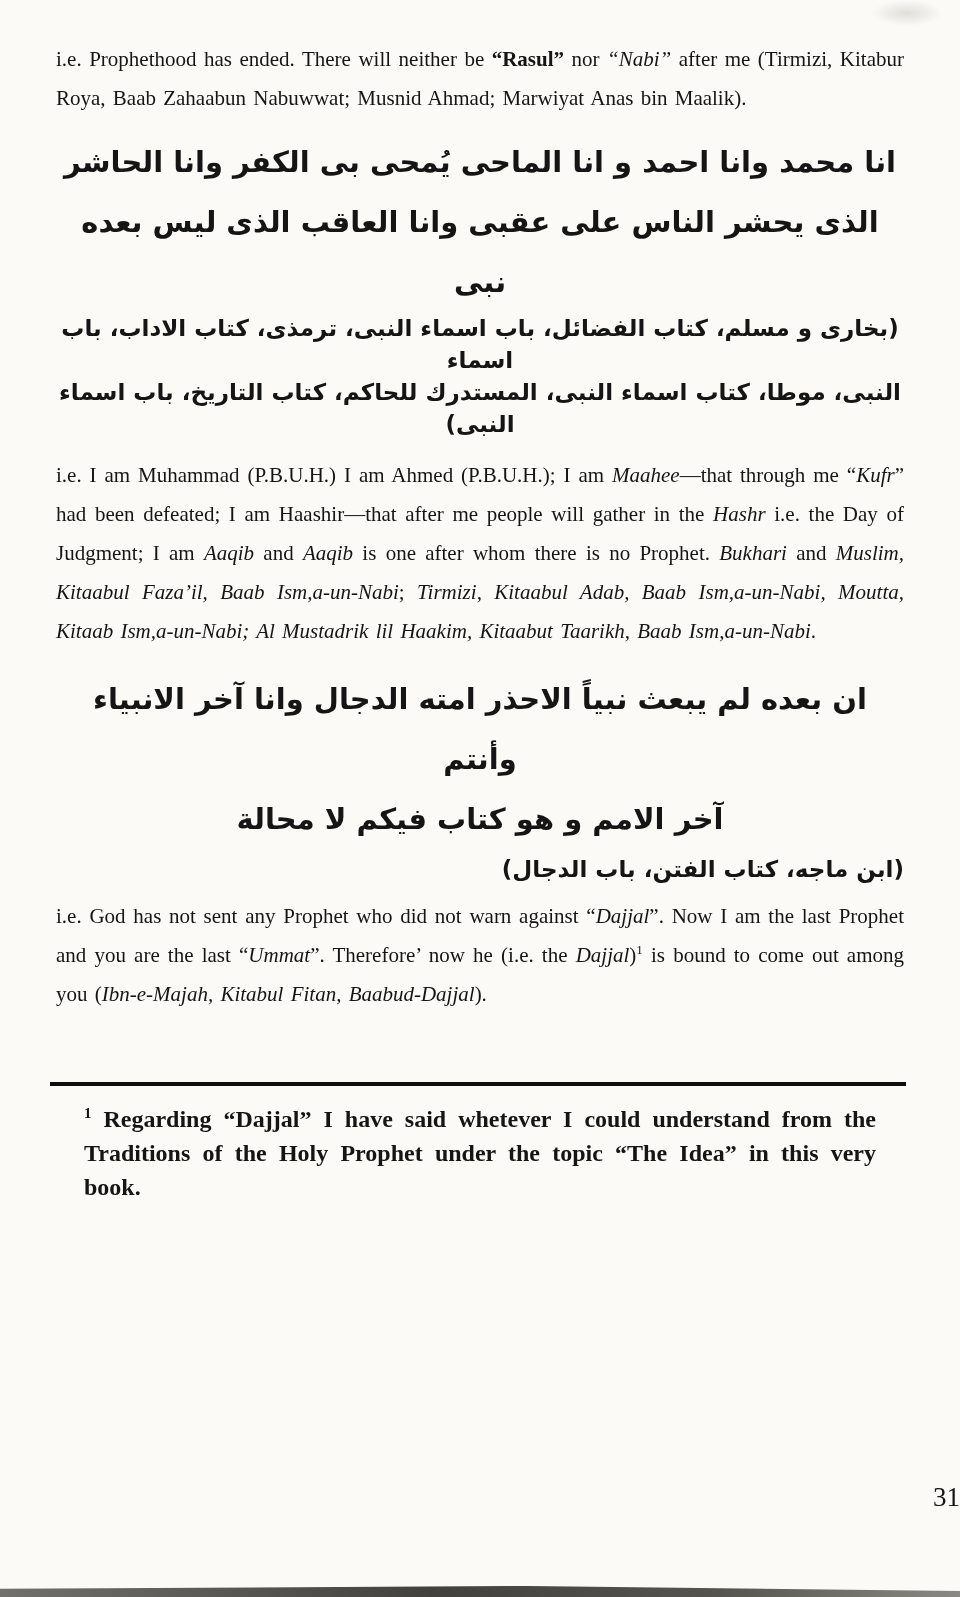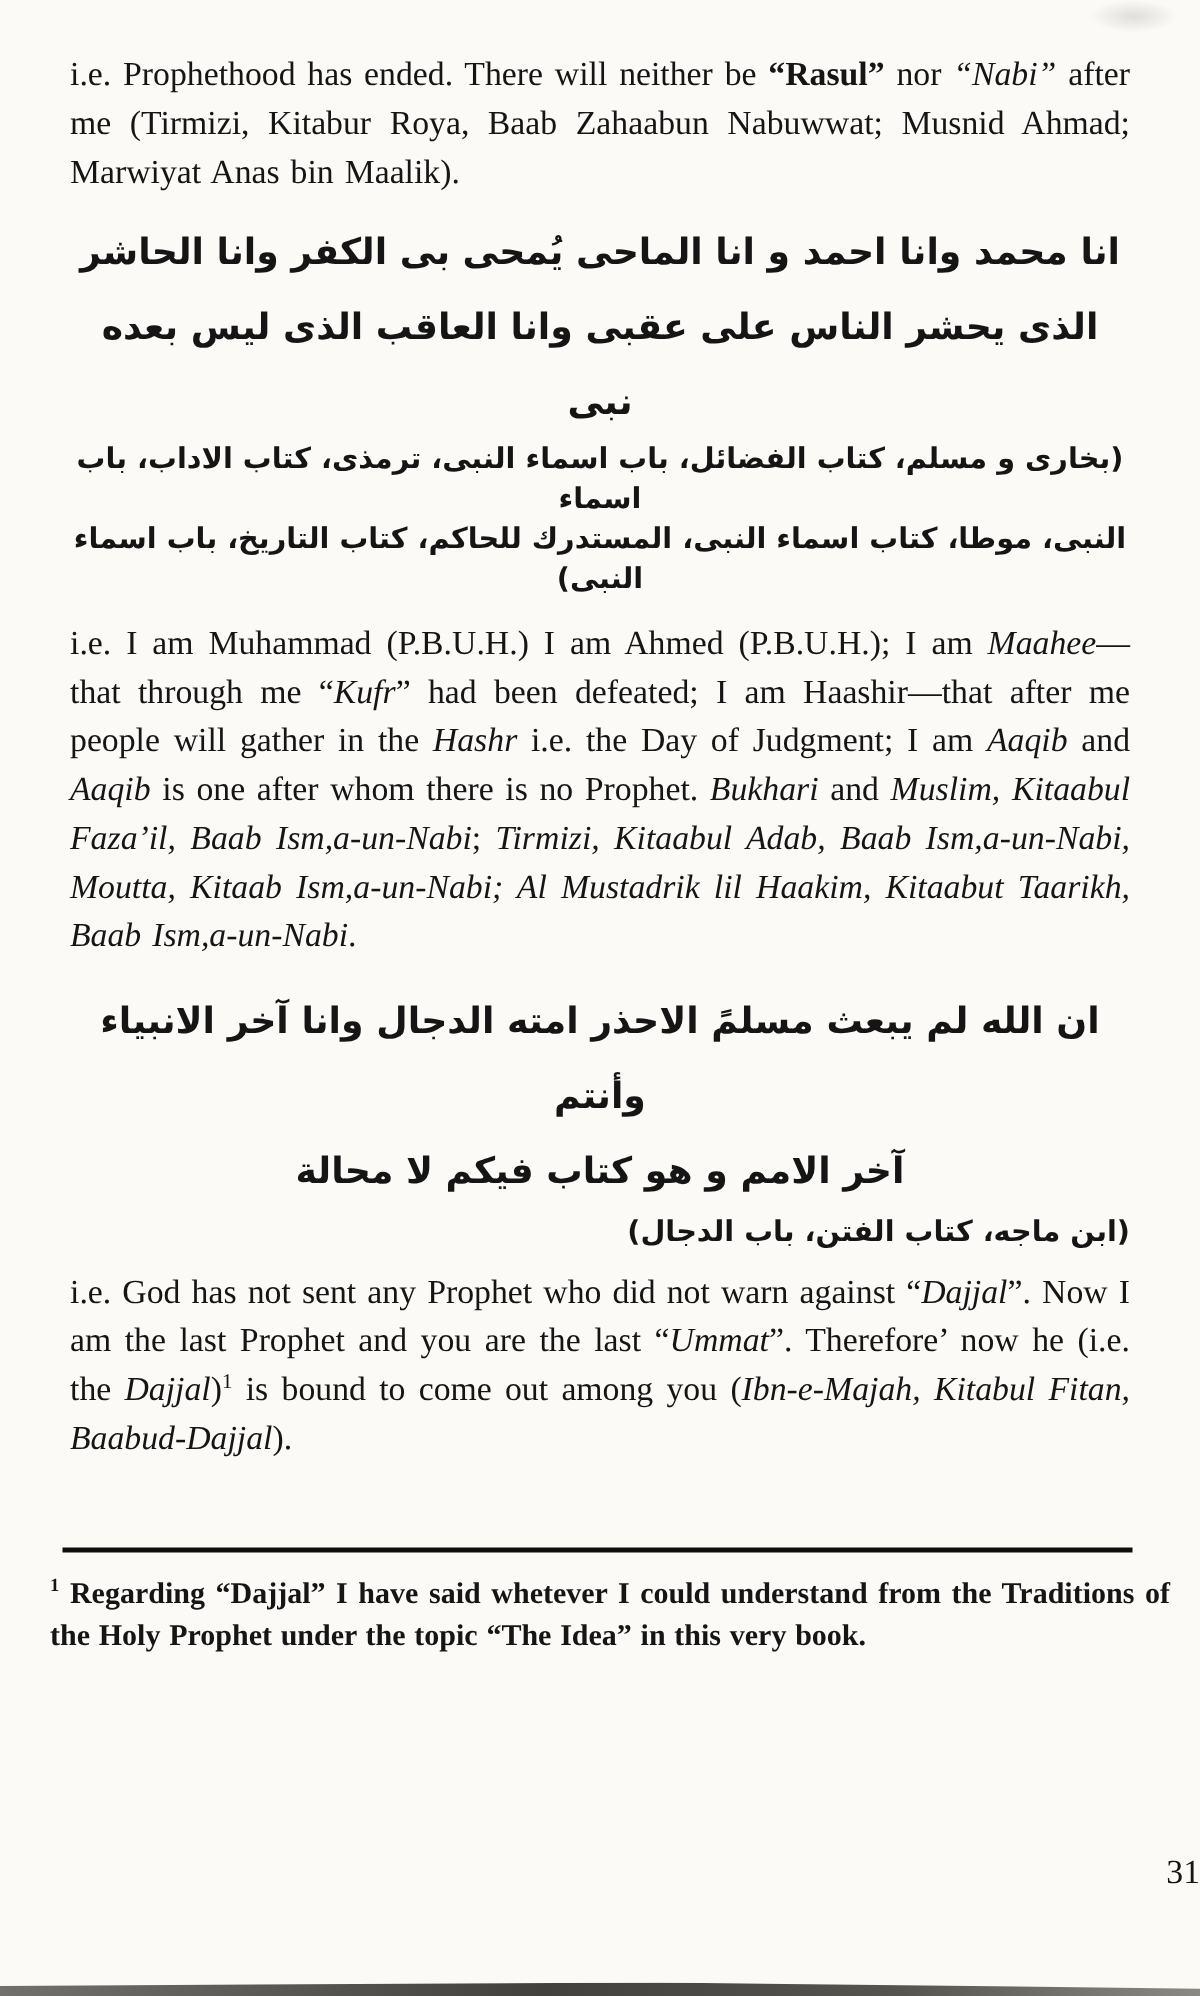--- a/index.html
+++ b/index.html
@@ -12,21 +12,21 @@
     overflow: hidden;
   }
   .page {
     position: absolute;
     inset: 0;
     background: #fbfaf7;
   }
   .content { padding: 40px 56px 0 56px; }
 
   .en {
-    font-size: 27px;
+    font-size: 21px;
     line-height: 39px;
     text-align: justify;
     word-spacing: 2px;
   }
   .it { font-style: italic; }
   .bd { font-weight: bold; }
   sup { font-size: 0.62em; line-height: 0; }
 
   .arabic-block {
     direction: rtl;
@@ -43,27 +43,26 @@
   .block-2 { margin-bottom: 18px; }
   .arabic-2 { margin: 4px 0 4px 0; }
   .cite-2 { margin-bottom: 12px; }
 
   .footnote-rule {
     height: 4px;
     background: #0e0e0e;
     margin: 68px 54px 16px 50px;
   }
   .footnote {
-    padding: 0 24px;
+    padding: 0 84px;
     font-size: 24px;
     line-height: 34px;
     font-weight: 600;
     text-align: justify;
     word-spacing: 1px;
-    margin-left: 16px;
   }
   .page-number {
     position: absolute;
     left: 0; right: 0;
     top: 1482px;
     text-align: right;
     font-size: 27px;
   }
 
   .scan-artifact-top {
@@ -94,21 +93,21 @@
     <div class="arabic-block arabic-1">
       <div class="ar-line">انا محمد وانا احمد و انا الماحى يُمحى بى الكفر وانا الحاشر</div>
       <div class="ar-line">الذى يحشر الناس على عقبى وانا العاقب الذى ليس بعده نبى</div>
       <div class="ar-cite">(بخارى و مسلم، كتاب الفضائل، باب اسماء النبى، ترمذى، كتاب الاداب، باب اسماء</div>
       <div class="ar-cite">النبى، موطا، كتاب اسماء النبى، المستدرك للحاكم، كتاب التاريخ، باب اسماء النبى)</div>
     </div>
 
     <p class="en block-2"><span>i.e. I am Muhammad (P.B.U.H.) I am Ahmed (P.B.U.H.); I am </span><span class="it">Maahee</span><span>—that through me “</span><span class="it">Kufr</span><span>” had been defeated; I am Haashir—that after me people will gather in the </span><span class="it">Hashr</span><span> i.e. the Day of Judgment; I am </span><span class="it">Aaqib</span><span> and </span><span class="it">Aaqib</span><span> is one after whom there is no Prophet. </span><span class="it">Bukhari</span><span> and </span><span class="it">Muslim, Kitaabul Faza’il, Baab Ism,a-un-Nabi</span><span>; </span><span class="it">Tirmizi, Kitaabul Adab, Baab Ism,a-un-Nabi, Moutta, Kitaab Ism,a-un-Nabi; Al Mustadrik lil Haakim, Kitaabut Taarikh, Baab Ism,a-un-Nabi</span><span>.</span></p>
 
     <div class="arabic-block arabic-2">
-      <div class="ar-line">ان الله لم يبعث مسلمً الاحذر امته الدجال وانا آخر الانبياء وأنتم</div>
+      <div class="ar-line">ان بعده لم يبعث نبياً الاحذر امته الدجال وانا آخر الانبياء وأنتم</div>
       <div class="ar-line">آخر الامم و هو كتاب فيكم لا محالة</div>
     </div>
 
     <div class="arabic-block cite-2">
       <div class="ar-cite left">(ابن ماجه، كتاب الفتن، باب الدجال)</div>
     </div>
 
     <p class="en block-3"><span>i.e. God has not sent any Prophet who did not warn against “</span><span class="it">Dajjal</span><span>”. Now I am the last Prophet and you are the last “</span><span class="it">Ummat</span><span>”. Therefore’ now he (i.e. the </span><span class="it">Dajjal</span><span>)</span><sup>1</sup><span> is bound to come out among you (</span><span class="it">Ibn-e-Majah, Kitabul Fitan, Baabud-Dajjal</span><span>).</span></p>
 
   </div>

